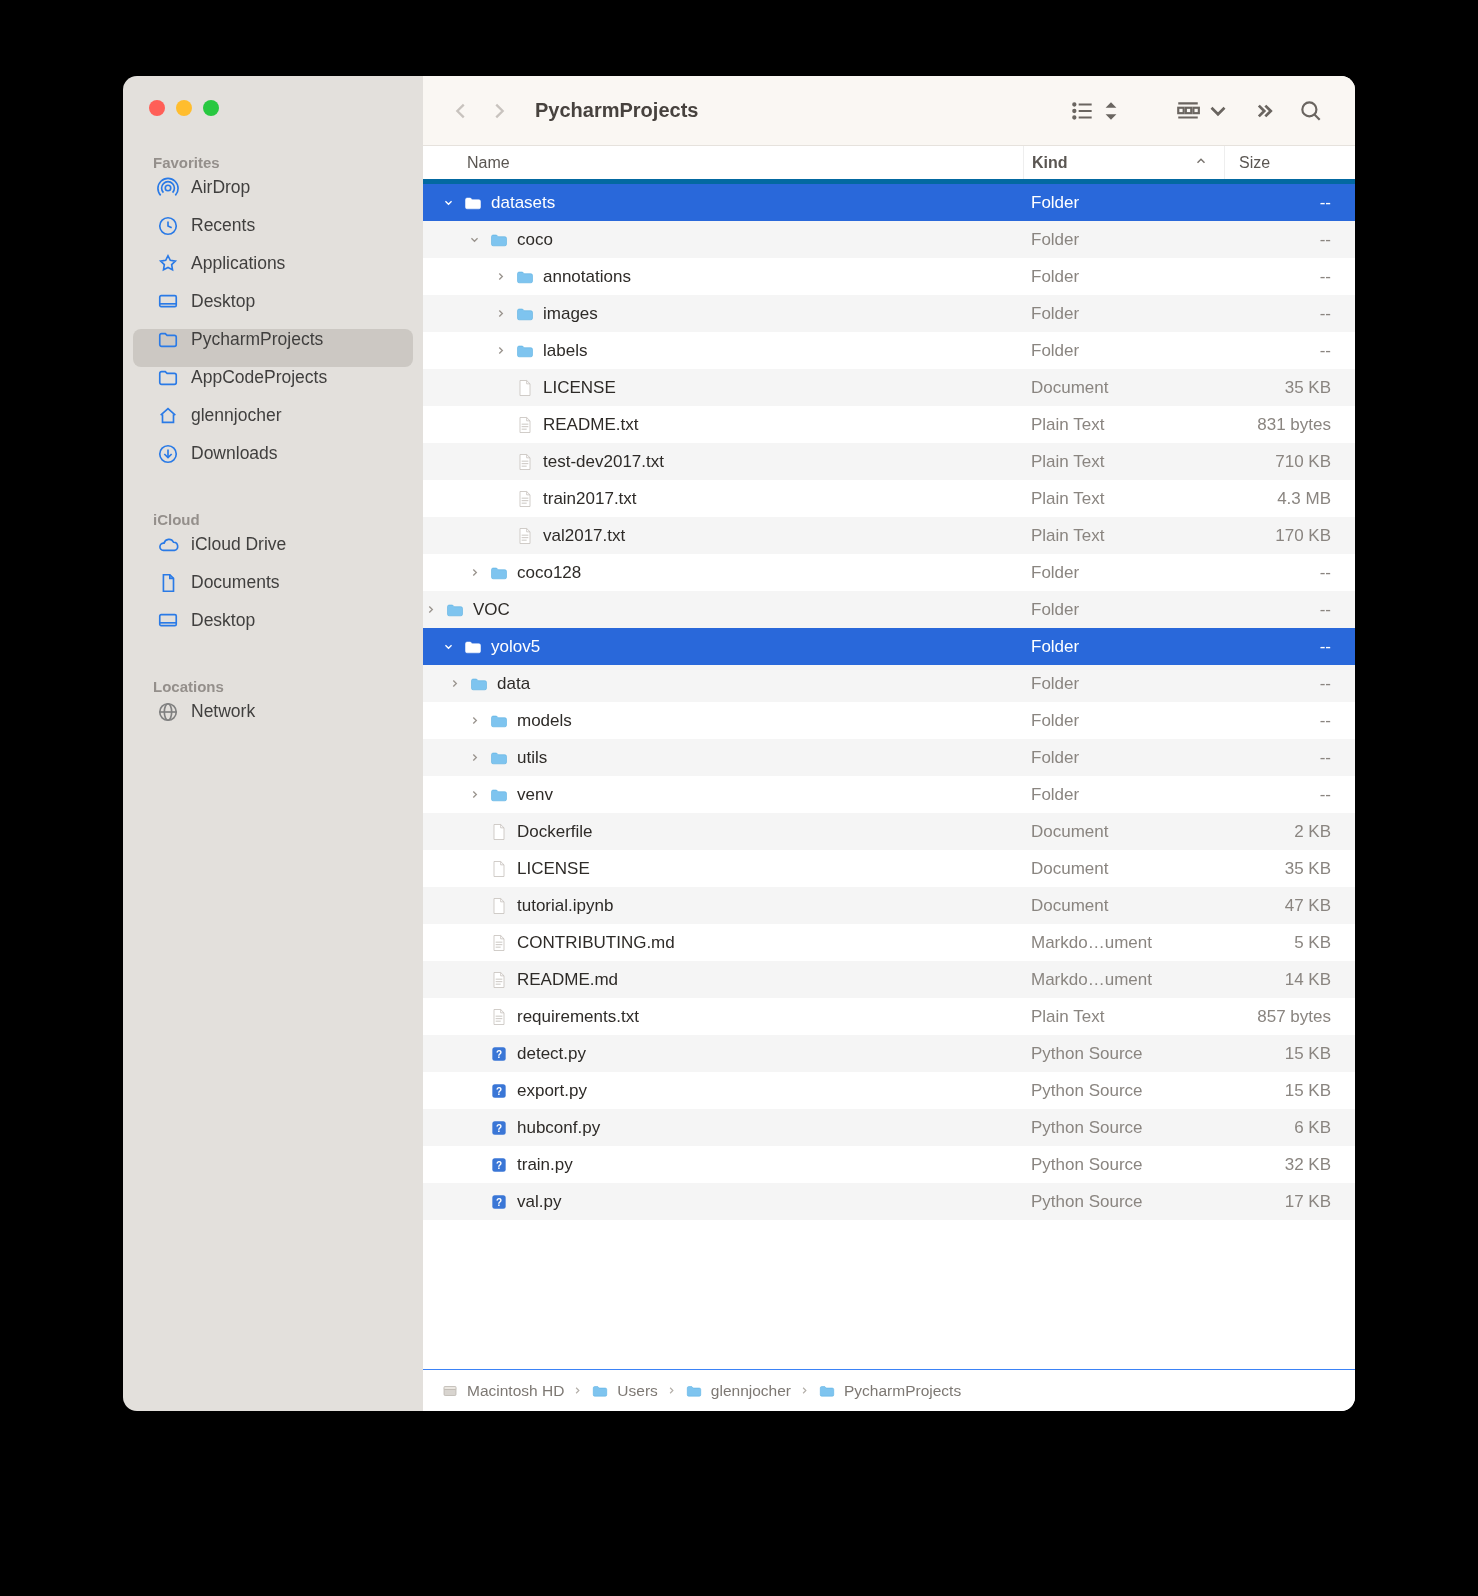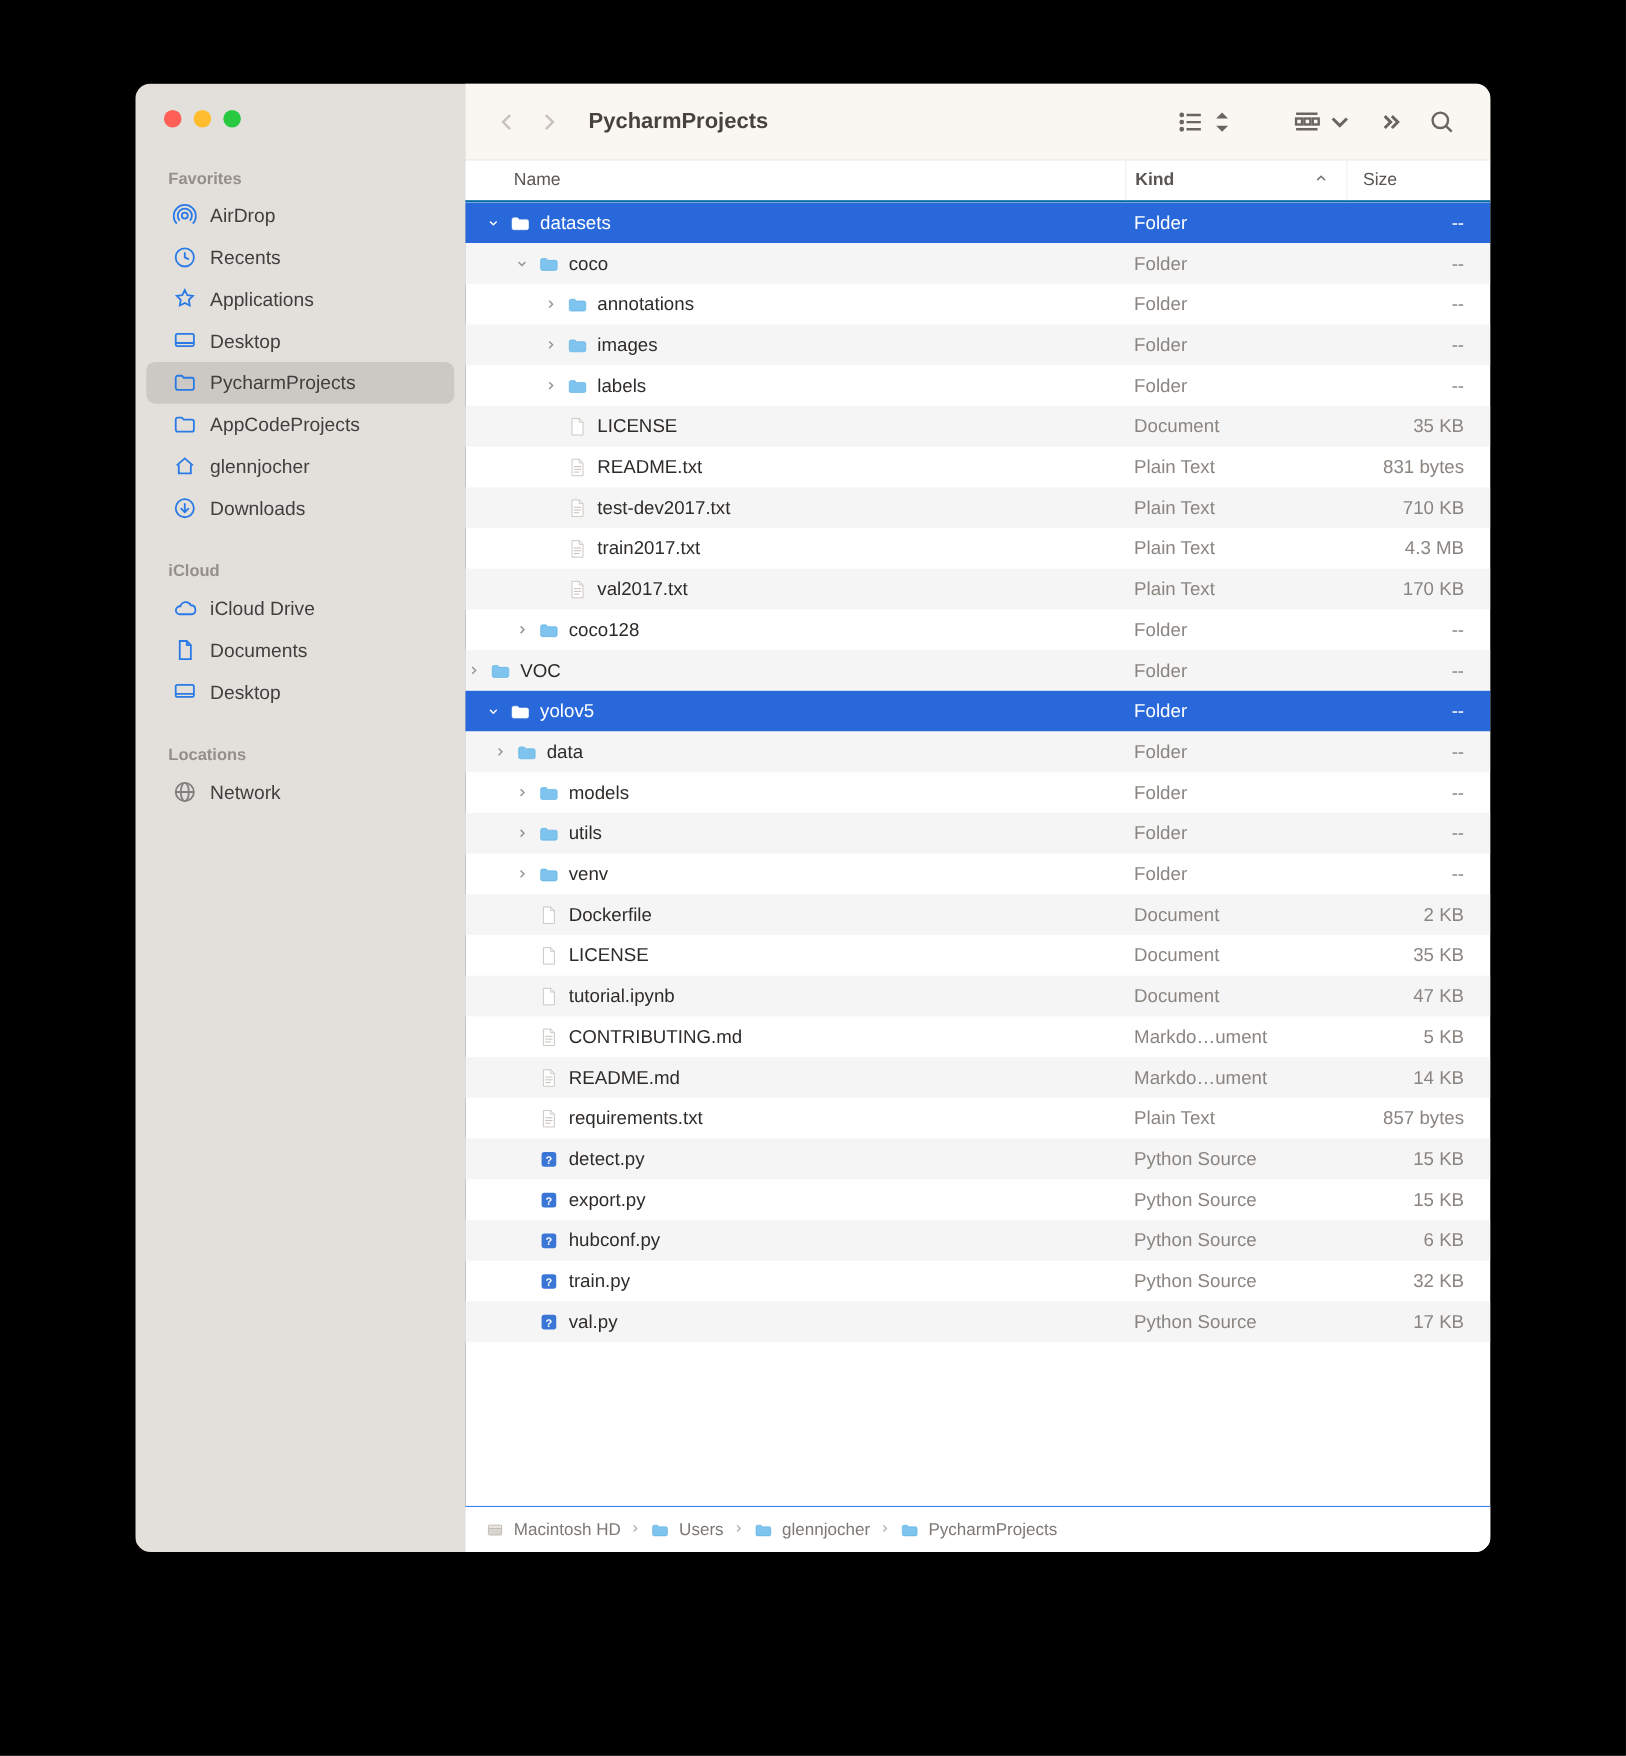--- a/index.html
+++ b/index.html
@@ -8,39 +8,39 @@
     position: absolute; left: 123px; top: 76px; width: 1232px; height: 1335px;
     border-radius: 14px; overflow: hidden; display: flex;
     box-shadow: 0 30px 80px rgba(0,0,0,.5);
   }
   
   .sidebar { width: 300px; background: #e3e0dc; padding: 18px 0 10px 0; }
   .traffic { display: flex; gap: 11px; padding: 6px 0 30px 26px; }
   .dot { width: 16px; height: 16px; border-radius: 50%; }
   .dot.r { background:#ff5f57; } .dot.y { background:#ffbd2e; } .dot.g { background:#28c840; }
   .sb-section-label { font-size: 15px; color:#948f8b; font-weight: 600; padding: 8px 0 6px 30px; }
-  .sb-item { display:flex; align-items:center; gap:12px; height: 38px; padding: 0 14px 0 24px; margin: 0 10px; border-radius:8px; color:#403f3e; font-size: 17.5px; cursor:default; }
+  .sb-item { display:flex; align-items:flex-start; gap:12px; height: 38px; padding: 0 14px 0 24px; margin: 0 10px; border-radius:8px; color:#403f3e; font-size: 17.5px; cursor:default; }
   .sb-item.active { background:#ccc8c3; }
   .sb-icon { width:22px; height:22px; display:flex; align-items:center; justify-content:center; color:#2a7ae6; }
   .sb-icon svg { width:22px; height:22px; }
   .sb-icon.gray { color:#808080; }
   .sb-gap { height: 22px; }
 
   
   .main { flex:1; display:flex; flex-direction:column; background:#fff; }
   .toolbar { height:70px; background:#faf7f3; border-bottom:1px solid #e6e2dd; display:flex; align-items:center; padding:0 24px; gap:10px; }
   .nav-btn { width:28px; height:28px; display:flex; align-items:center; justify-content:center; color:#888; }
   .nav-btn.dis { color:#c8c3be; }
   .title { font-size: 20px; font-weight:700; color:#47423e; margin-left:12px; flex:0 0 auto; }
   .spacer { flex:1; }
   .tool { width:40px; height:32px; display:flex; align-items:center; justify-content:center; color:#6a6560; }
   .tool svg { width:26px; height:26px; }
   .tool.wide { width:56px; }
 
-  .cols-header { height:38px; background:#fff; display:flex; align-items:center; font-size:16px; color:#5a5652; border-bottom:2px solid #0369a1; }
+  .cols-header { height:38px; background:#fff; display:flex; align-items:center; font-size:16px; color:#5a5652; border-bottom:5px solid #0369a1; }
   .col-name { flex:1; padding-left:44px; }
   .col-kind { width:202px; padding-left:8px; font-weight:700; display:flex; align-items:center; justify-content:space-between; padding-right:16px; border-left:1px solid #eee; border-right:1px solid #eee; height:100%; }
   .col-size { width:130px; padding-left:14px; }
   .sort-caret svg { width:14px; height:14px; color:#7a7570; }
 
   .list { flex:1; overflow:auto; }
   .row { height:37px; display:flex; align-items:center; font-size:17px; color:#2e2b28; }
   .row.stripe { background:#f5f5f5; }
   .row.selected { background:#2968da; color:#fff; }
   .row .rname { flex:1; display:flex; align-items:center; gap:8px; }

